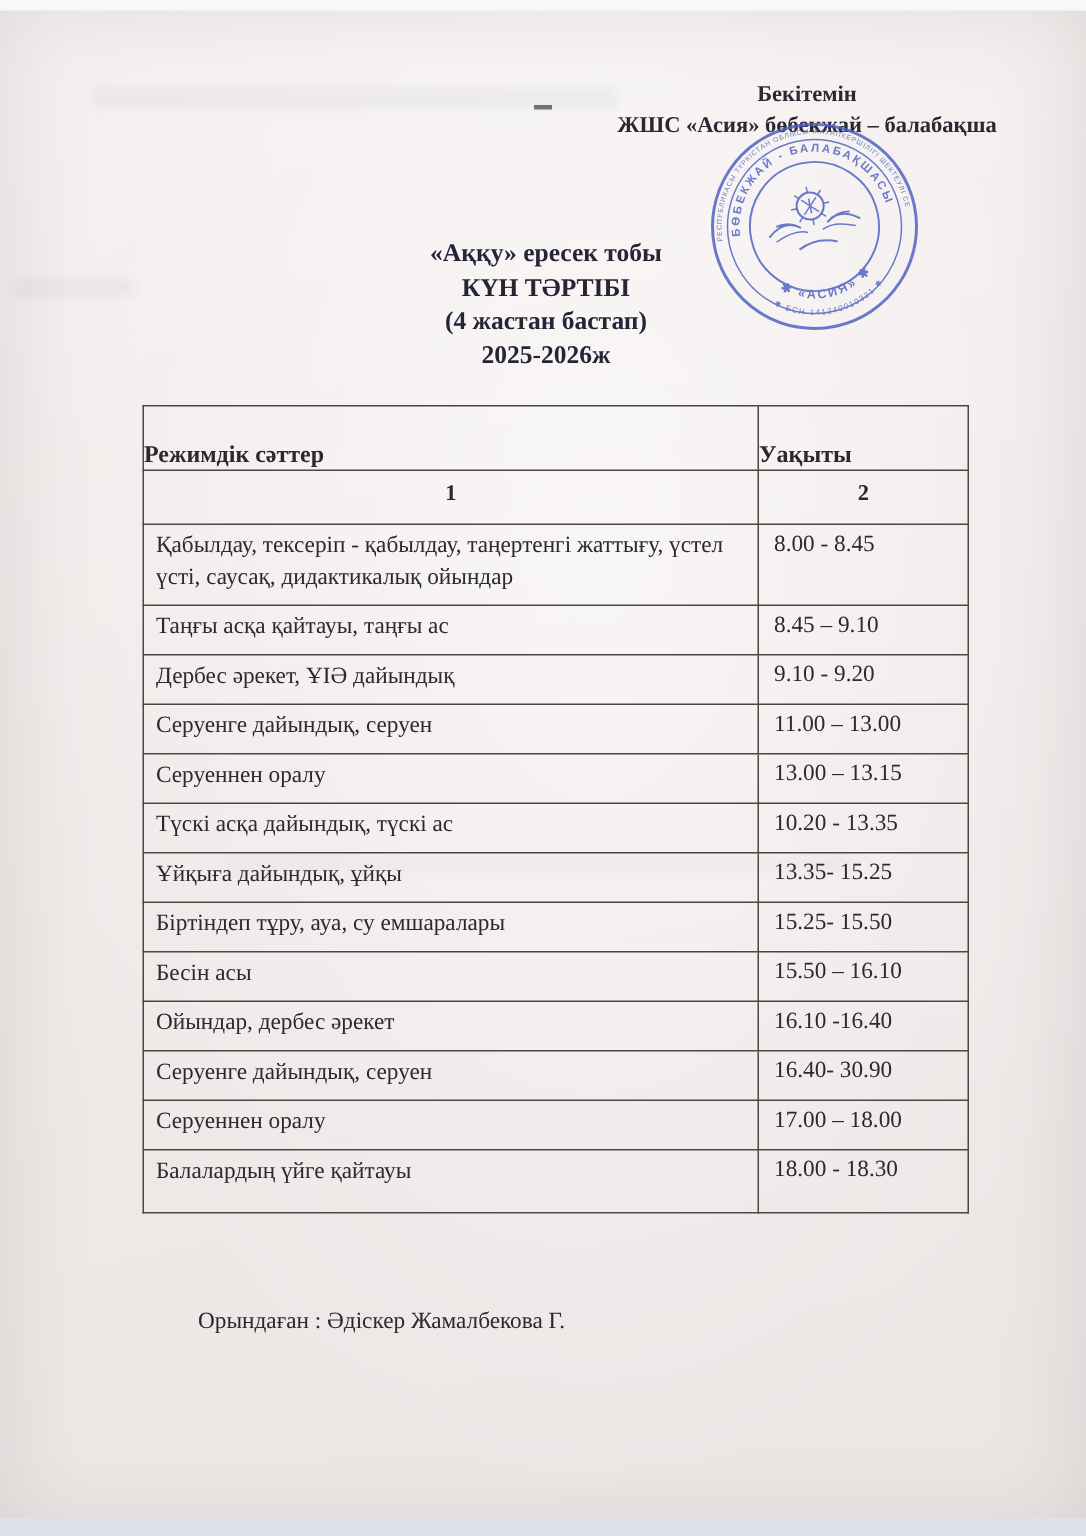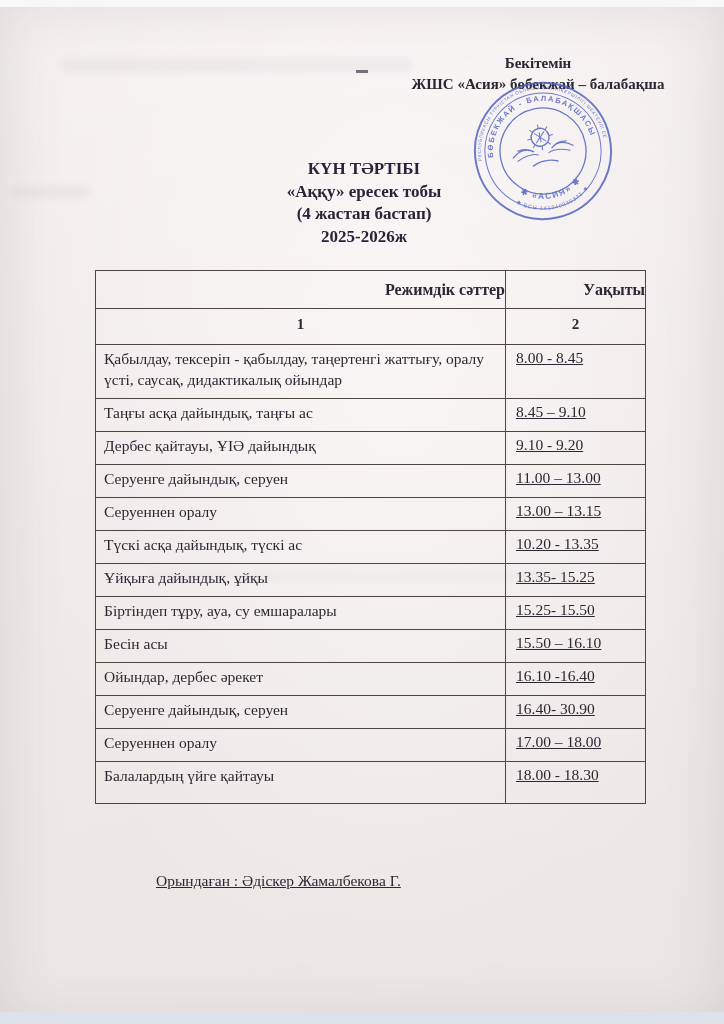--- a/index.html
+++ b/index.html
@@ -50,31 +50,31 @@
   }
 
   table.schedule {
     position:absolute; left:95px; top:270px; width:550px;
     border-collapse:collapse; table-layout:fixed;
     font-size:15.5px; color:#2c2831;
   }
   .schedule col.c-act { width:410px; }
   .schedule col.c-time { width:140px; }
   .schedule th, .schedule td { border:1.5px solid #4d4643; vertical-align:top; }
-  .schedule th { font-size:16px; font-weight:bold; text-align:right; height:38px; padding-top:10px; }
+  .schedule th { font-size:16px; font-weight:bold; text-align:left; height:38px; padding-top:24px; }
   .schedule tr.numrow td { height:36px; text-align:center; font-weight:bold; font-size:15px; padding-top:7px; }
   .schedule td.act { padding:4px 6px 2px 8px; line-height:1.35; }
-  .schedule td.time { padding:4px 4px 2px 10px;text-decoration:underline; }
+  .schedule td.time { padding:4px 4px 2px 10px; }
   .schedule tr.tall td { height:54px; }
   .schedule tr.reg td { height:33px; }
   .schedule tr.last td { height:42px; }
 
   .executor {
-    position:absolute; left:156px; top:872px;
-    font-size:15.5px; color:#2c2831;text-decoration:underline;
+    position:absolute; left:132px; top:872px;
+    font-size:15.5px; color:#2c2831;
   }
 </style>
 </head>
 <body>
 
 <div class="paper"></div>
 <div class="edge-top"></div>
 <div class="edge-bottom"></div>
 <div class="ghost g1"></div>
 <div class="ghost g2"></div>
@@ -129,50 +129,50 @@
       <path d="M 40 72 Q 52 62 62 70 Q 55 64 46 66" stroke-width="1.3"></path>
       <path d="M 102 72 Q 90 62 80 70 Q 87 64 96 66" stroke-width="1.3"></path>
       <path d="M 44 76 Q 58 70 66 74" stroke-width="1"></path>
       <path d="M 98 76 Q 84 70 76 74" stroke-width="1"></path>
       <path d="M 58 84 Q 71 78 84 84" stroke-width="1.4"></path>
     </g>
   </svg>
 </div>
 
 <div class="doc-title">
+  <div>«Аққу» ересек тобы</div>
   <div>КҮН ТӘРТІБІ</div>
-  <div>«Аққу» ересек тобы</div>
   <div>(4 жастан бастап)</div>
   <div>2025-2026ж</div>
 </div>
 
 <table class="schedule">
   <colgroup>
       <col class="c-act">
       <col class="c-time">
     </colgroup>
   <tbody>
   <tr>
     <th>Режимдік сәттер</th>
     <th>Уақыты</th>
   </tr>
   <tr class="numrow">
     <td>1</td>
     <td>2</td>
   </tr>
   <tr class="tall">
-    <td class="act">Қабылдау, тексеріп - қабылдау, таңертенгі жаттығу, оралу үсті, саусақ, дидактикалық ойындар</td>
+    <td class="act">Қабылдау, тексеріп - қабылдау, таңертенгі жаттығу, үстел үсті, саусақ, дидактикалық ойындар</td>
     <td class="time">8.00 - 8.45</td>
   </tr>
   <tr class="reg">
-    <td class="act">Таңғы асқа дайындық, таңғы ас</td>
+    <td class="act">Таңғы асқа қайтауы, таңғы ас</td>
     <td class="time">8.45 – 9.10</td>
   </tr>
   <tr class="reg">
-    <td class="act">Дербес қайтауы, ҰІӘ дайындық</td>
+    <td class="act">Дербес әрекет, ҰІӘ дайындық</td>
     <td class="time">9.10 - 9.20</td>
   </tr>
   <tr class="reg">
     <td class="act">Серуенге дайындық, серуен</td>
     <td class="time">11.00 – 13.00</td>
   </tr>
   <tr class="reg">
     <td class="act">Серуеннен оралу</td>
     <td class="time">13.00 – 13.15</td>
   </tr>

